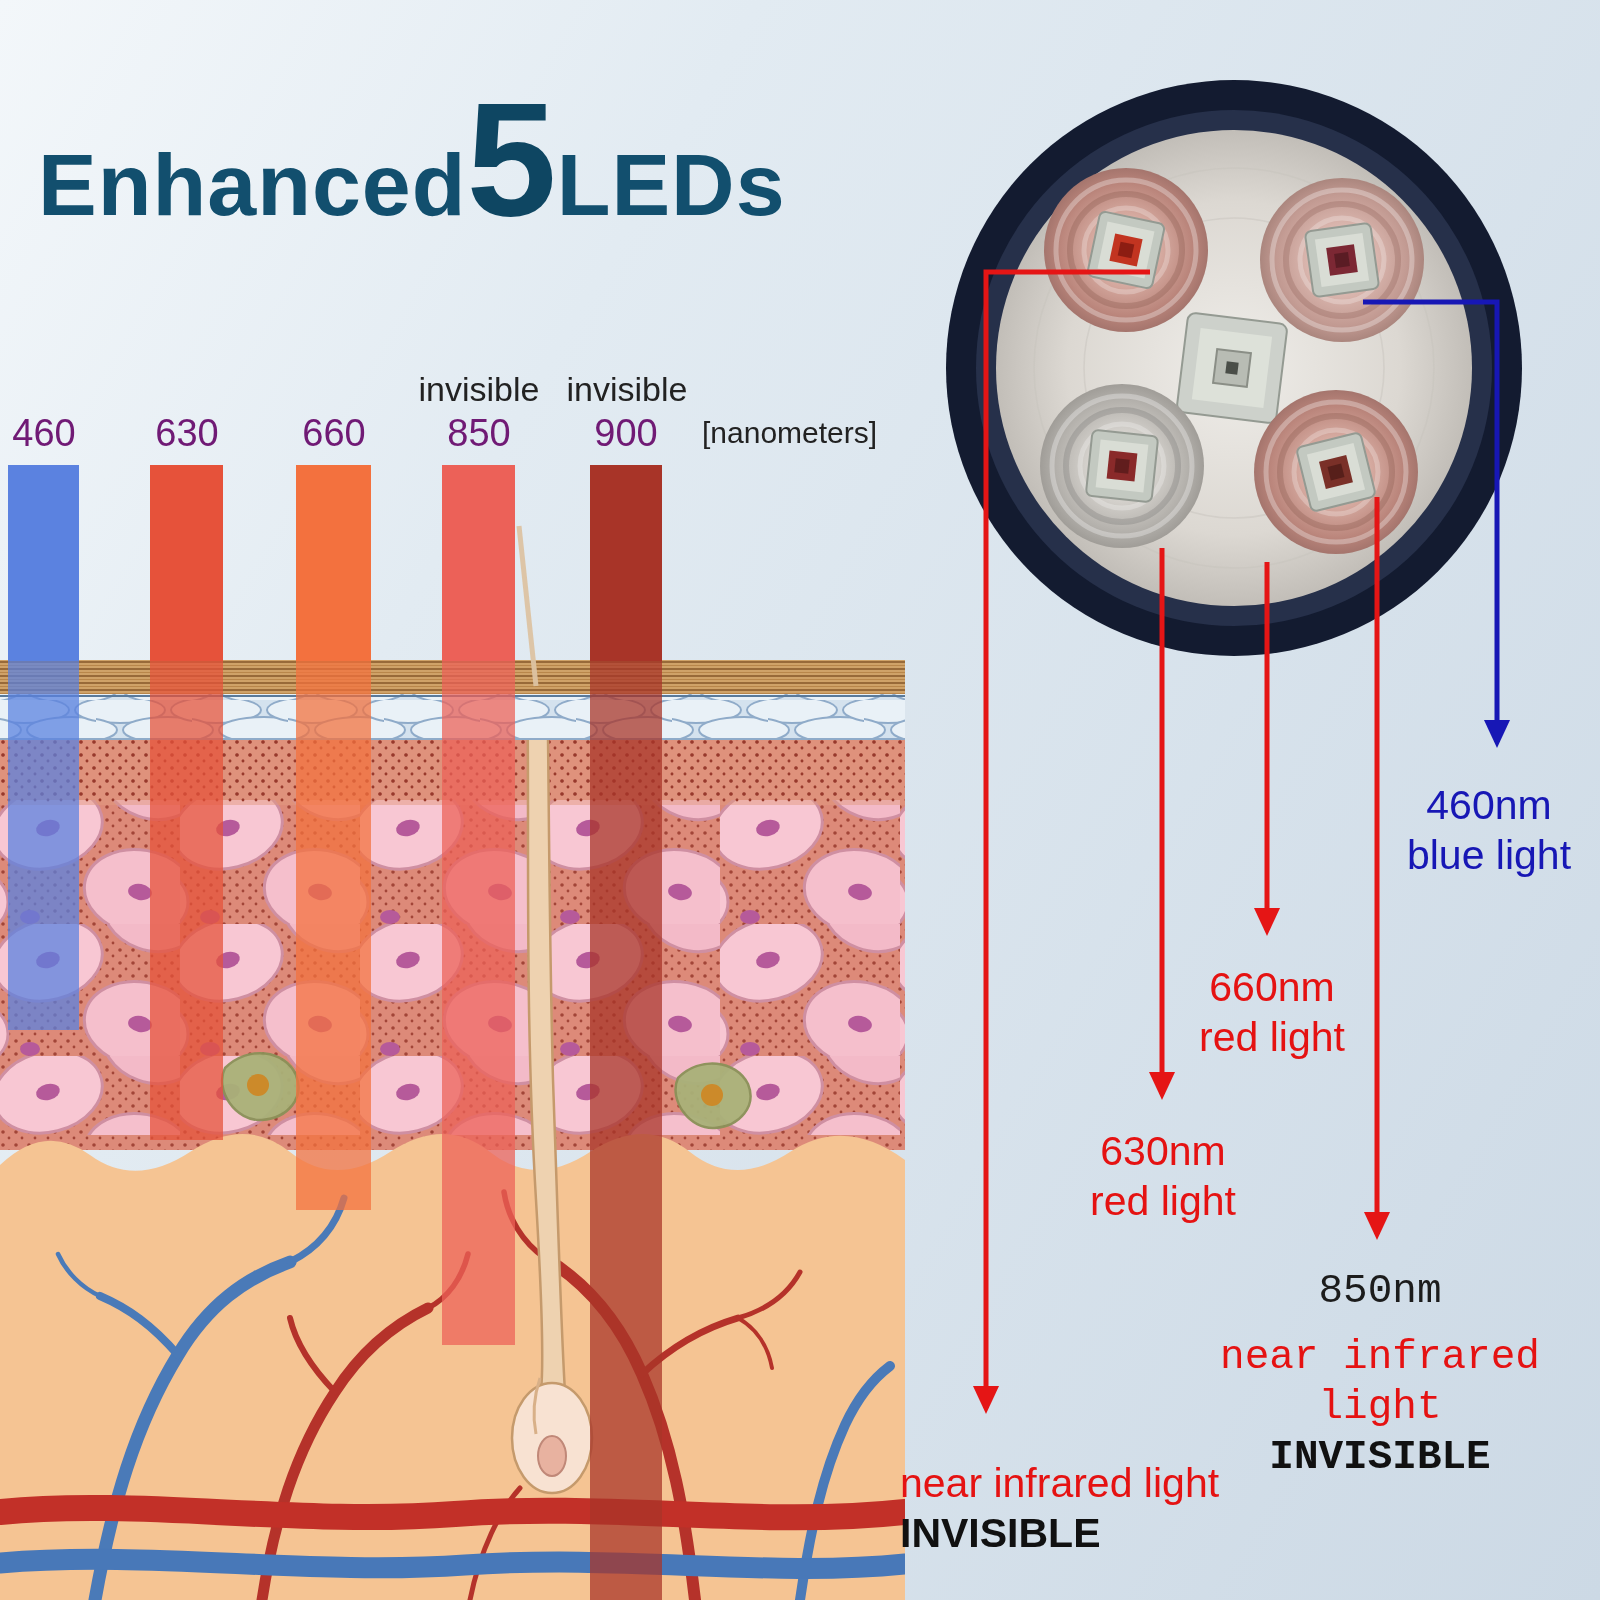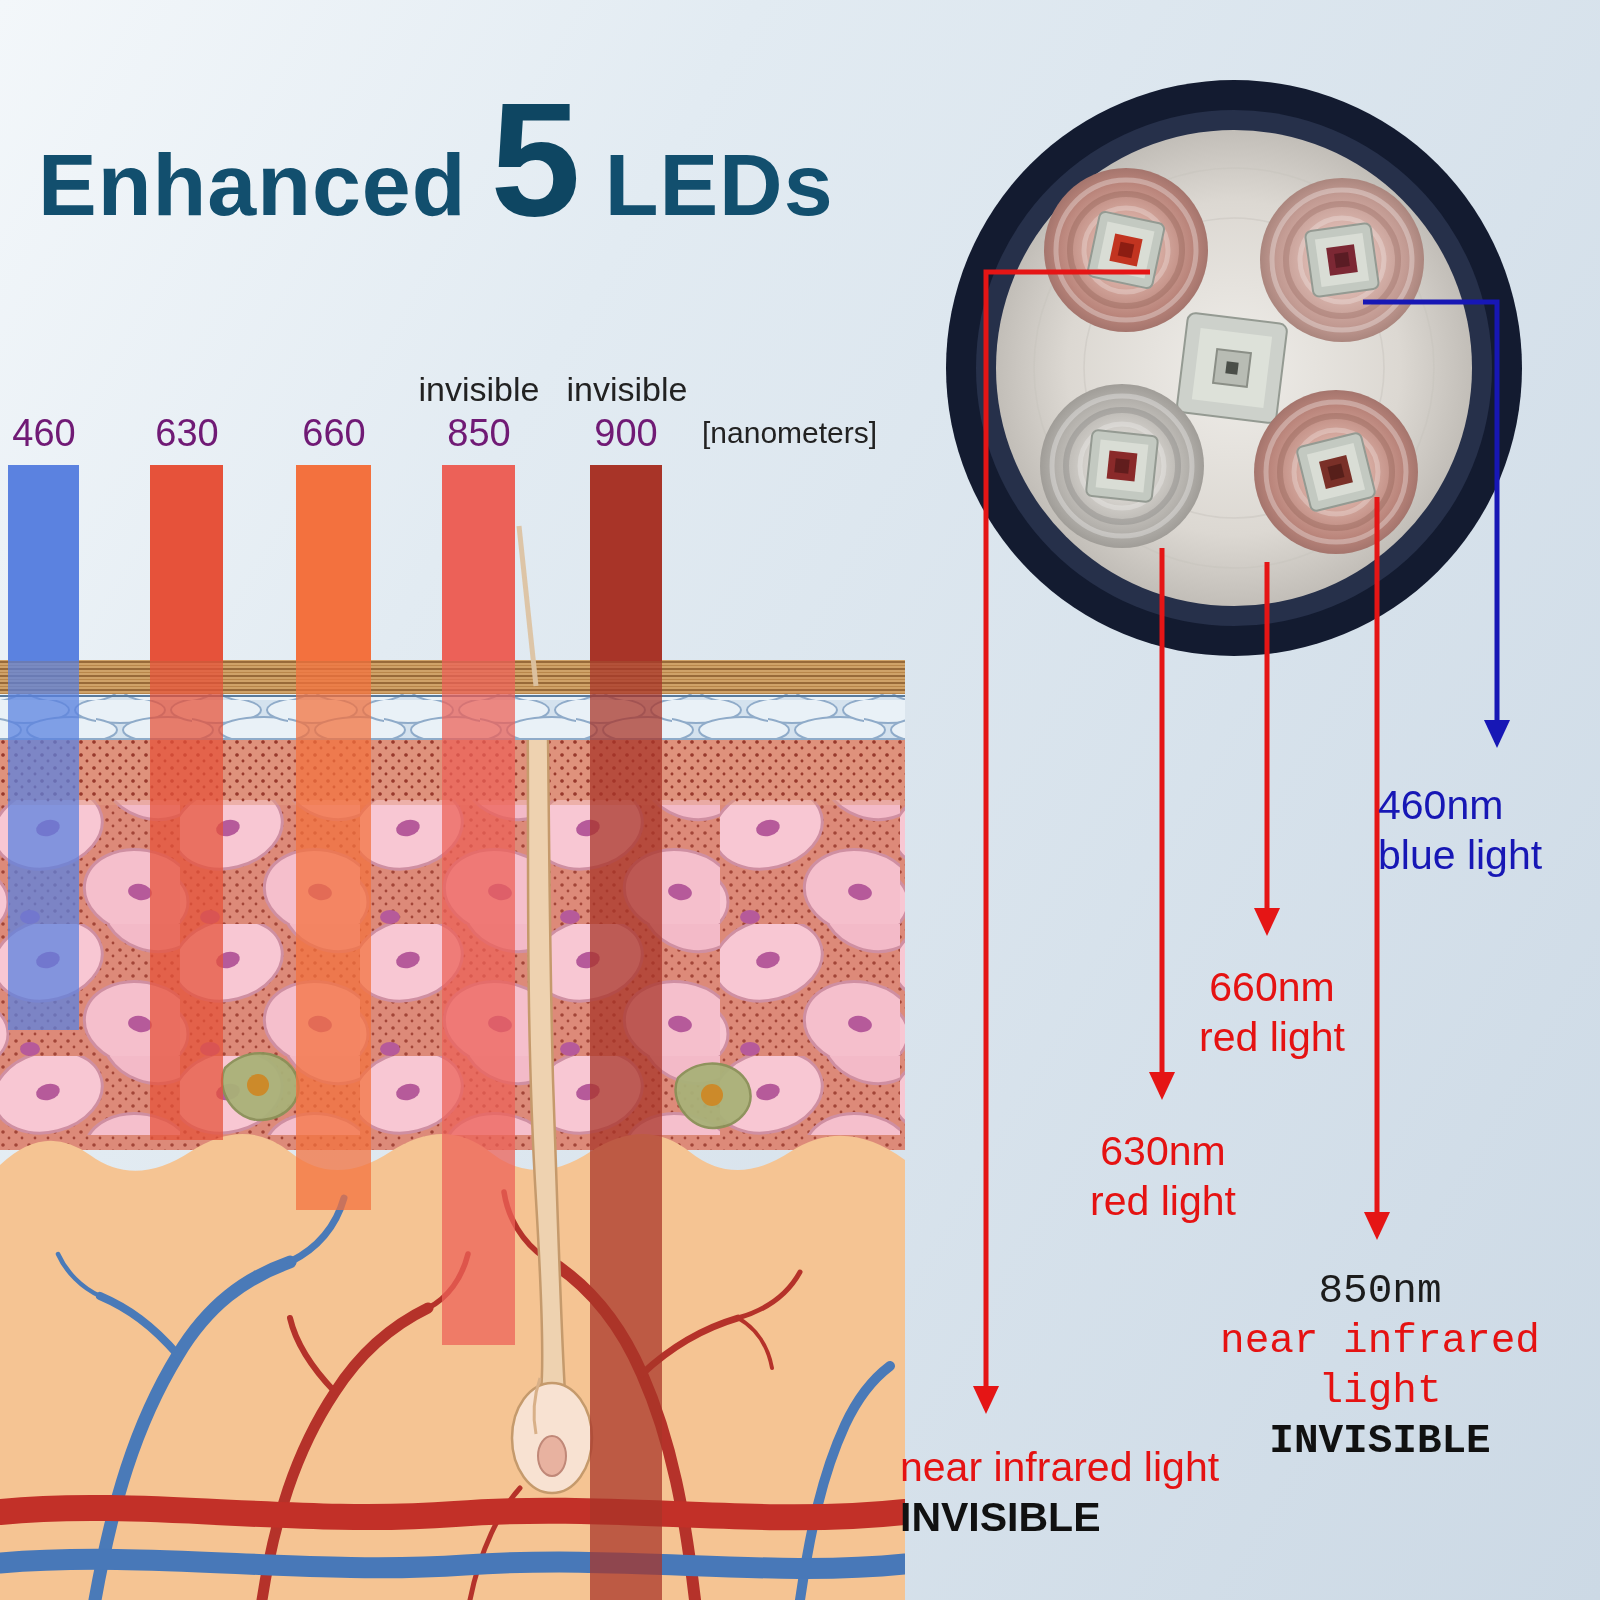--- a/index.html
+++ b/index.html
@@ -5,21 +5,21 @@
   * { margin:0; padding:0; box-sizing:border-box; }
   html,body { width:1600px; height:1600px; overflow:hidden; }
   body {
     position:relative;
     font-family:"Liberation Sans", sans-serif;
     background:linear-gradient(120deg,#f3f7fa 0%, #e2ebf2 30%, #ccd9e5 100%);
   }
   .abs { position:absolute; }
 
   
-  .title { left:38px; top:86px; display:flex; align-items:baseline; gap:24px;
+  .title { left:38px; top:86px; display:flex; align-items:baseline; 
            color:#124f6e; font-weight:bold; z-index:5; }
   .t-word { font-size:88px; letter-spacing:1px; }
   .t-num  { font-size:162px; line-height:0.9; color:#0e4662; }
 
   
   .wl-label { top:412px; width:80px; text-align:center; font-size:38px; color:#701a75; z-index:5; }
   .inv-label { top:370px; width:150px; text-align:center; font-size:34px; color:#222; z-index:5; }
   .units-label { top:416px; left:702px; width:190px; font-size:30px; color:#222; z-index:5; }
 
   
@@ -31,27 +31,27 @@
   .bar-660 { left:296px; width:75px; height:745px; } .bar-660 > div { background:#f3713e; }
   .bar-850 { left:442px; width:73px; height:880px; } .bar-850 > div { background:#ec6158; }
   .bar-900 { left:590px; width:72px; height:1135px; } .bar-900 > div { background:#a83428; }
 
   .skin-svg { left:0; top:660px; z-index:1; }
   .led-svg  { left:944px; top:78px; z-index:3; }
   .arrows-svg { left:0; top:0; z-index:4; pointer-events:none; }
 
   
   .callout { font-size:41px; line-height:1.22; z-index:5; font-weight:500; }
-  .c-blue { color:#1717b5; left:1378px; top:780px; width:222px; text-align:left; }
+  .c-blue { color:#1717b5; left:1378px; top:780px; width:222px; text-align:center; }
   .c-660  { color:#e51212; left:1167px; top:962px; width:210px; text-align:center; }
   .c-630  { color:#e51212; left:1058px; top:1126px; width:210px; text-align:center; }
   .c-850  { left:1185px; top:1266px; width:390px; text-align:center;font-family:Liberation Mono, monospace; }
   .c-900  { left:900px;  top:1442px; width:390px; text-align:left; }
   .black-line { color:#1c1c1c; }
-  .red-line   { color:#e51212; }
+  .red-line   { color:#e51212;margin-top:16px; }
   .bold-line  { color:#111; font-weight:bold; }
   .c-900 .black-line { padding-left:20px; }
 </style>
 </head>
 <body>
 
 <div class="abs title">
   <span class="t-word">Enhanced</span>
   <span class="t-num">5</span>
   <span class="t-word">LEDs</span>

